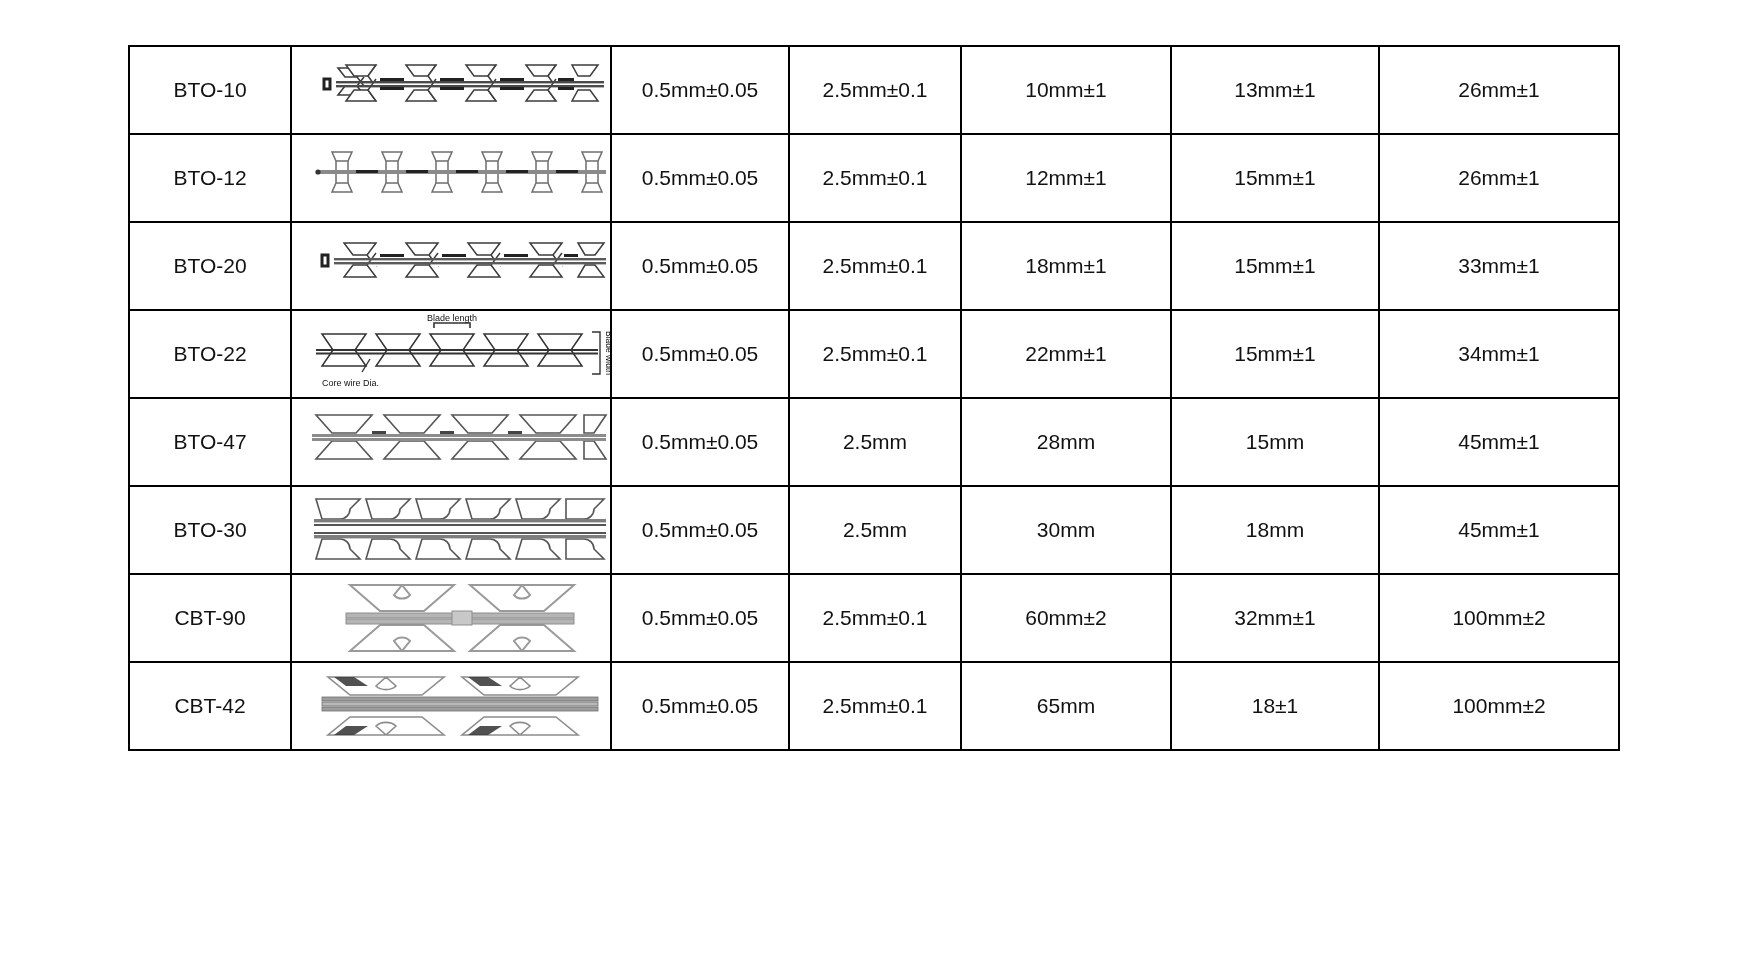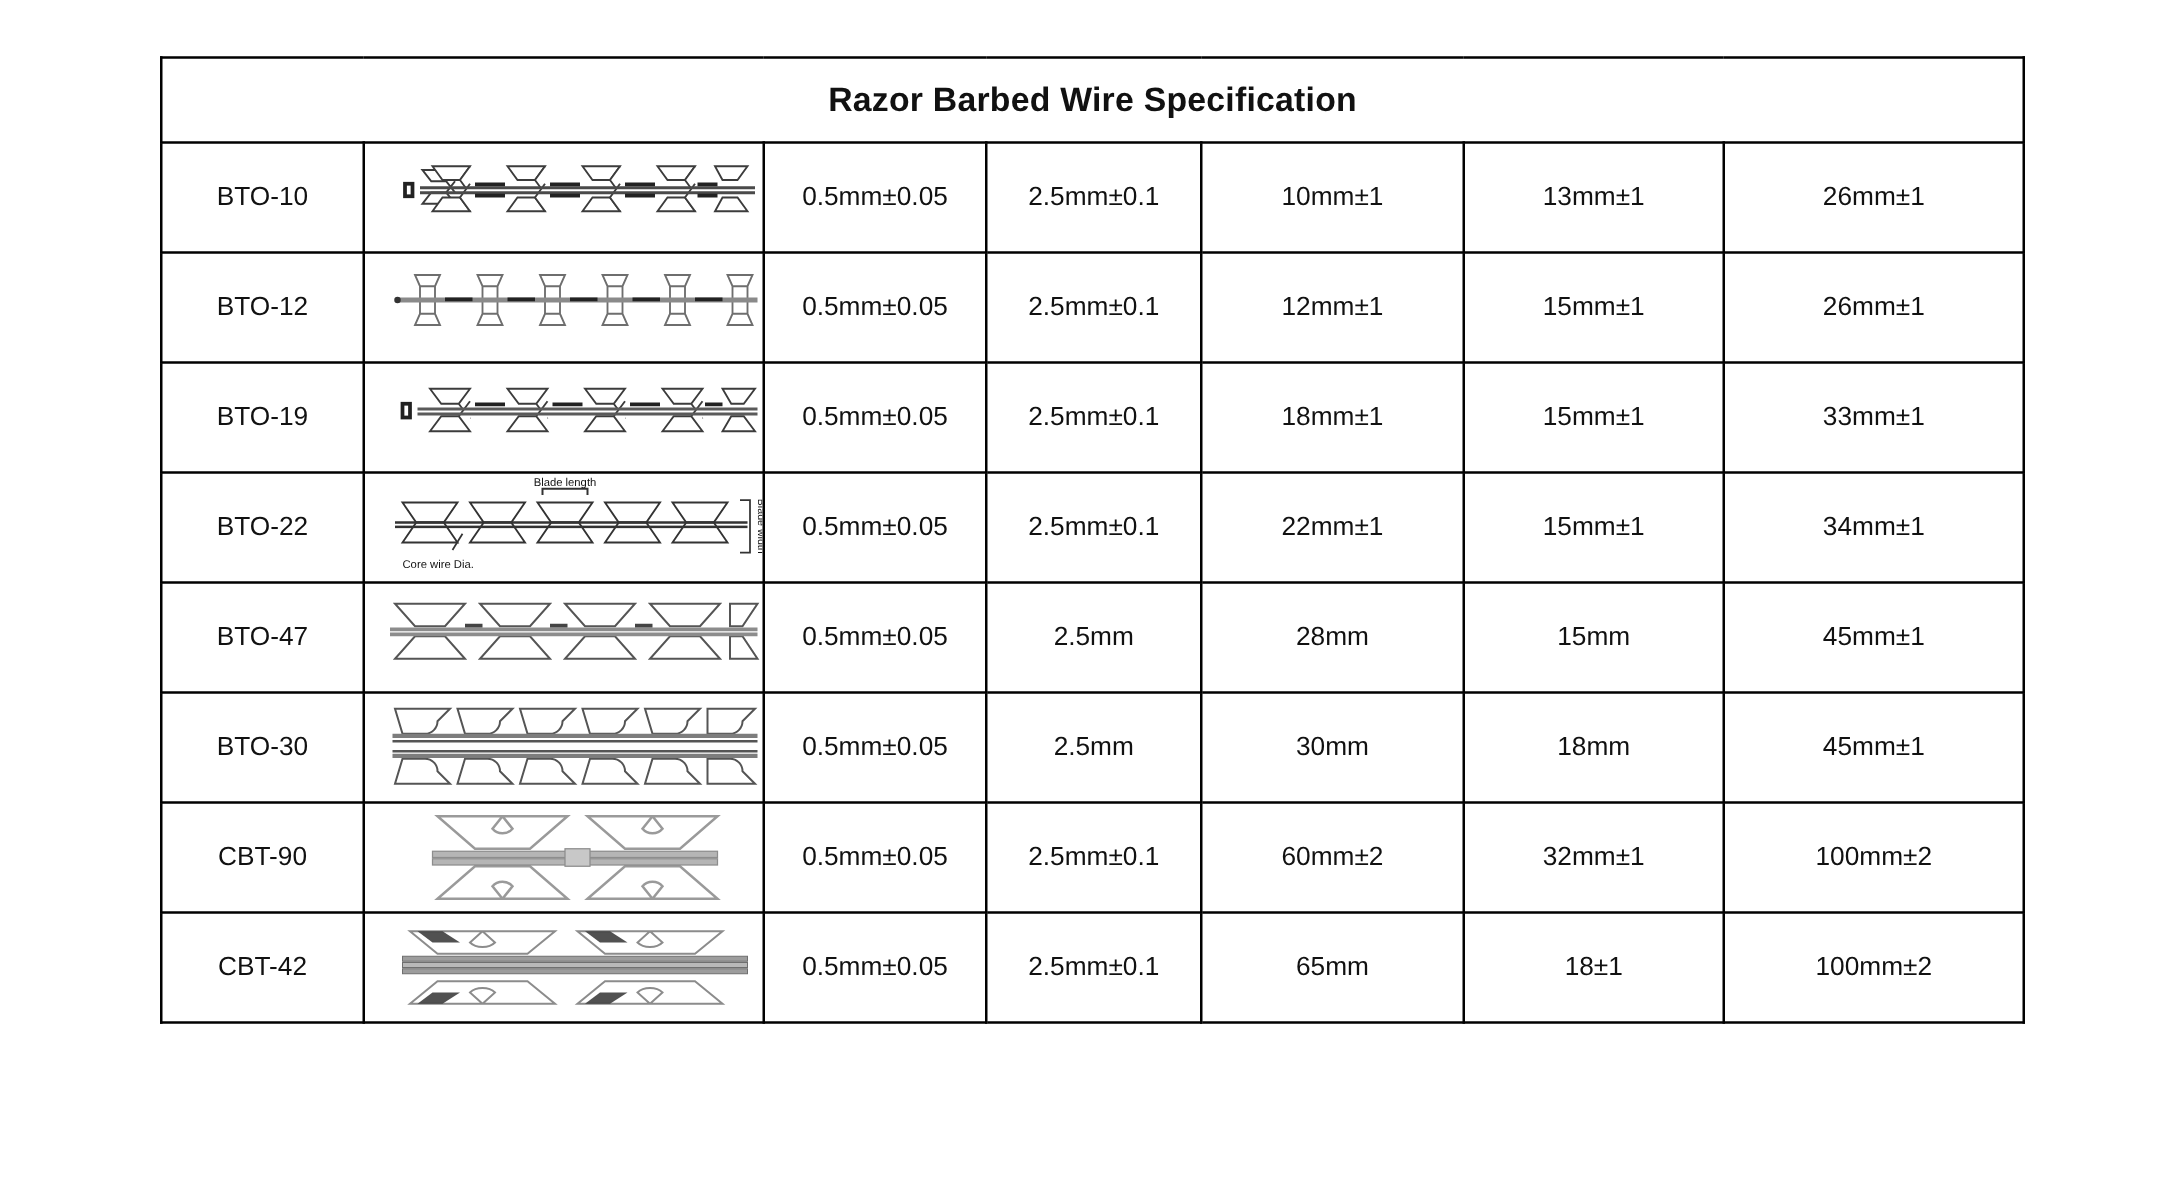--- a/index.html
+++ b/index.html
@@ -82,23 +82,20 @@
       <colgroup>
         <col class="c-size">
           <col class="c-blade">
           <col class="c-thickness">
           <col class="c-wire">
           <col class="c-barblen">
           <col class="c-barbwid">
           <col class="c-barbspace">
       </colgroup>
       <tbody>
-        <tr>
-          <td class="title-cell" colspan="7">Razor Barbed Wire Specification</td>
-        </tr>
 
         <tr>
           <td class="body-cell size-cell">BTO-10</td>
           <td class="body-cell blade-cell">
             <div class="blade-box">
               <svg width="300" height="70" viewBox="0 0 300 70">
                 <g stroke="#3c3c3c" stroke-width="1.6" fill="#ffffff">
                   <g>
                     <path d="M28 13 h26 l-7 9 h-12 z M54 13 l-7 9 l7 9 M28 40 h26 l-7 -9 h-12 z M54 40 l-7 -9 l7 -9"></path>
                   </g>
@@ -184,21 +181,21 @@
             </div>
           </td>
           <td class="body-cell">0.5mm±0.05</td>
           <td class="body-cell">2.5mm±0.1</td>
           <td class="body-cell">12mm±1</td>
           <td class="body-cell">15mm±1</td>
           <td class="body-cell">26mm±1</td>
         </tr>
 
         <tr>
-          <td class="body-cell size-cell">BTO-19</td>
+          <td class="body-cell size-cell">BTO-20</td>
           <td class="body-cell blade-cell">
             <div class="blade-box">
               <svg width="300" height="70" viewBox="0 0 300 70">
                 <g stroke="#3c3c3c" stroke-width="1.5" fill="#ffffff">
                   <path d="M34 12 h32 l-9 12 h-14 z M66 12 l-9 12 l9 12"></path>
                   <path d="M34 46 h32 l-9 -12 h-14 z M66 46 l-9 -12 l9 -12"></path>
                   <path d="M96 12 h32 l-9 12 h-14 z M128 12 l-9 12 l9 12"></path>
                   <path d="M96 46 h32 l-9 -12 h-14 z M128 46 l-9 -12 l9 -12"></path>
                   <path d="M158 12 h32 l-9 12 h-14 z M190 12 l-9 12 l9 12"></path>
                   <path d="M158 46 h32 l-9 -12 h-14 z M190 46 l-9 -12 l9 -12"></path>

